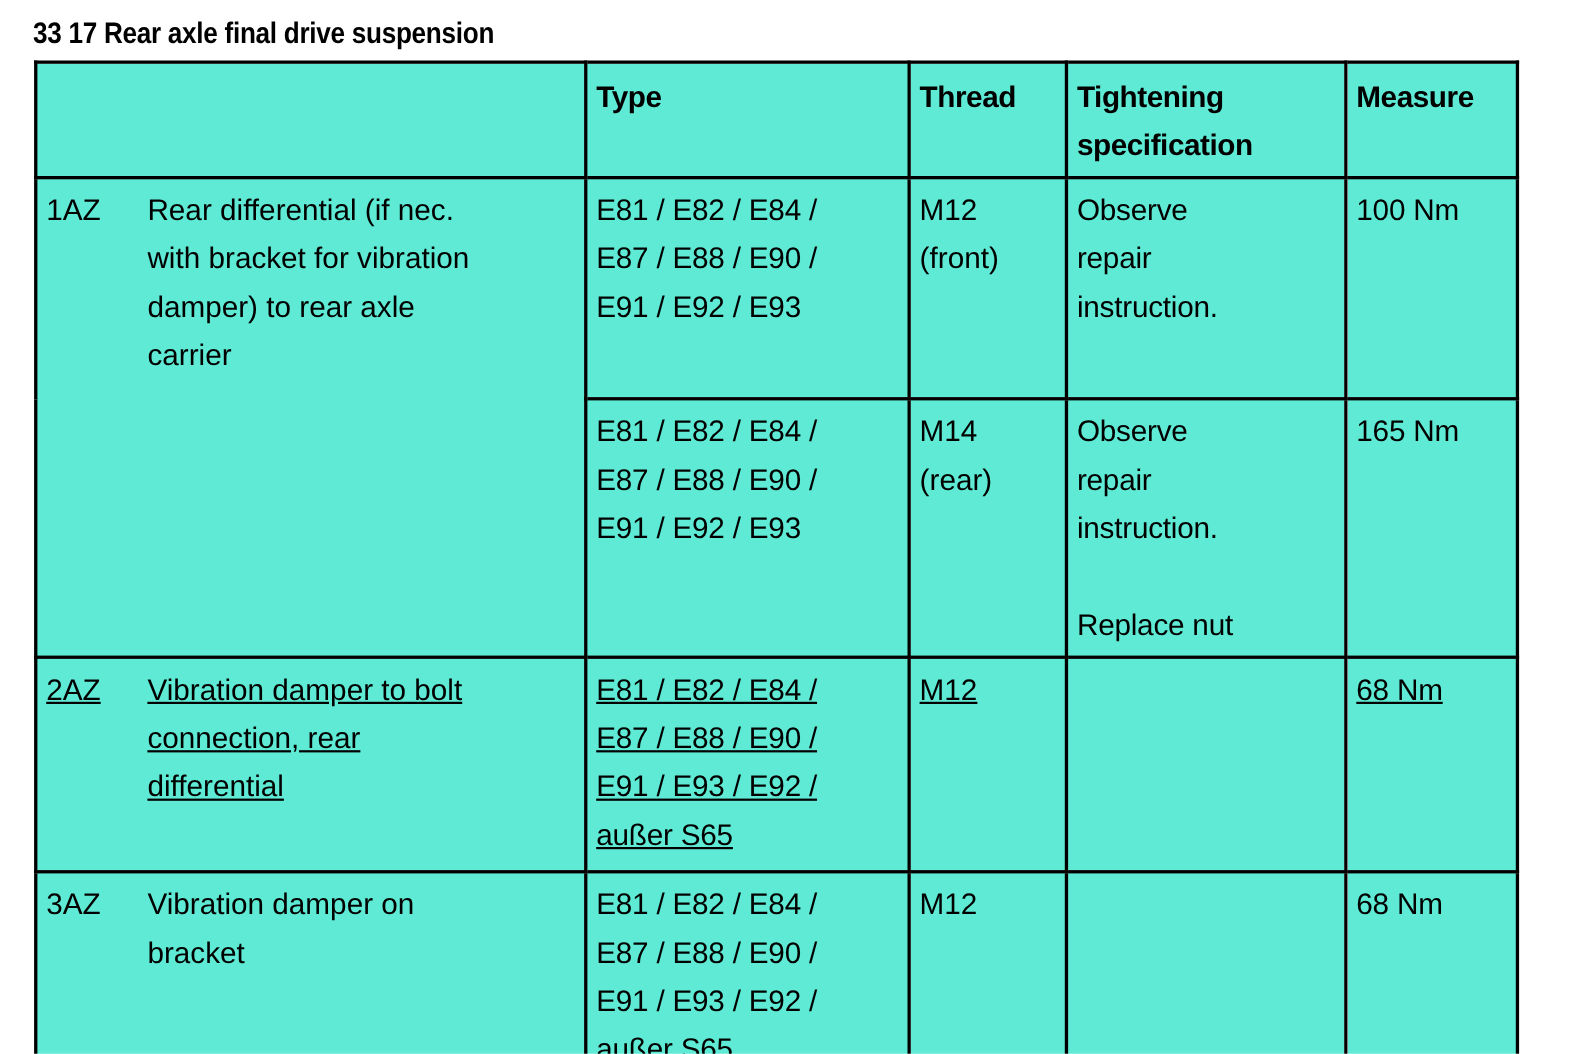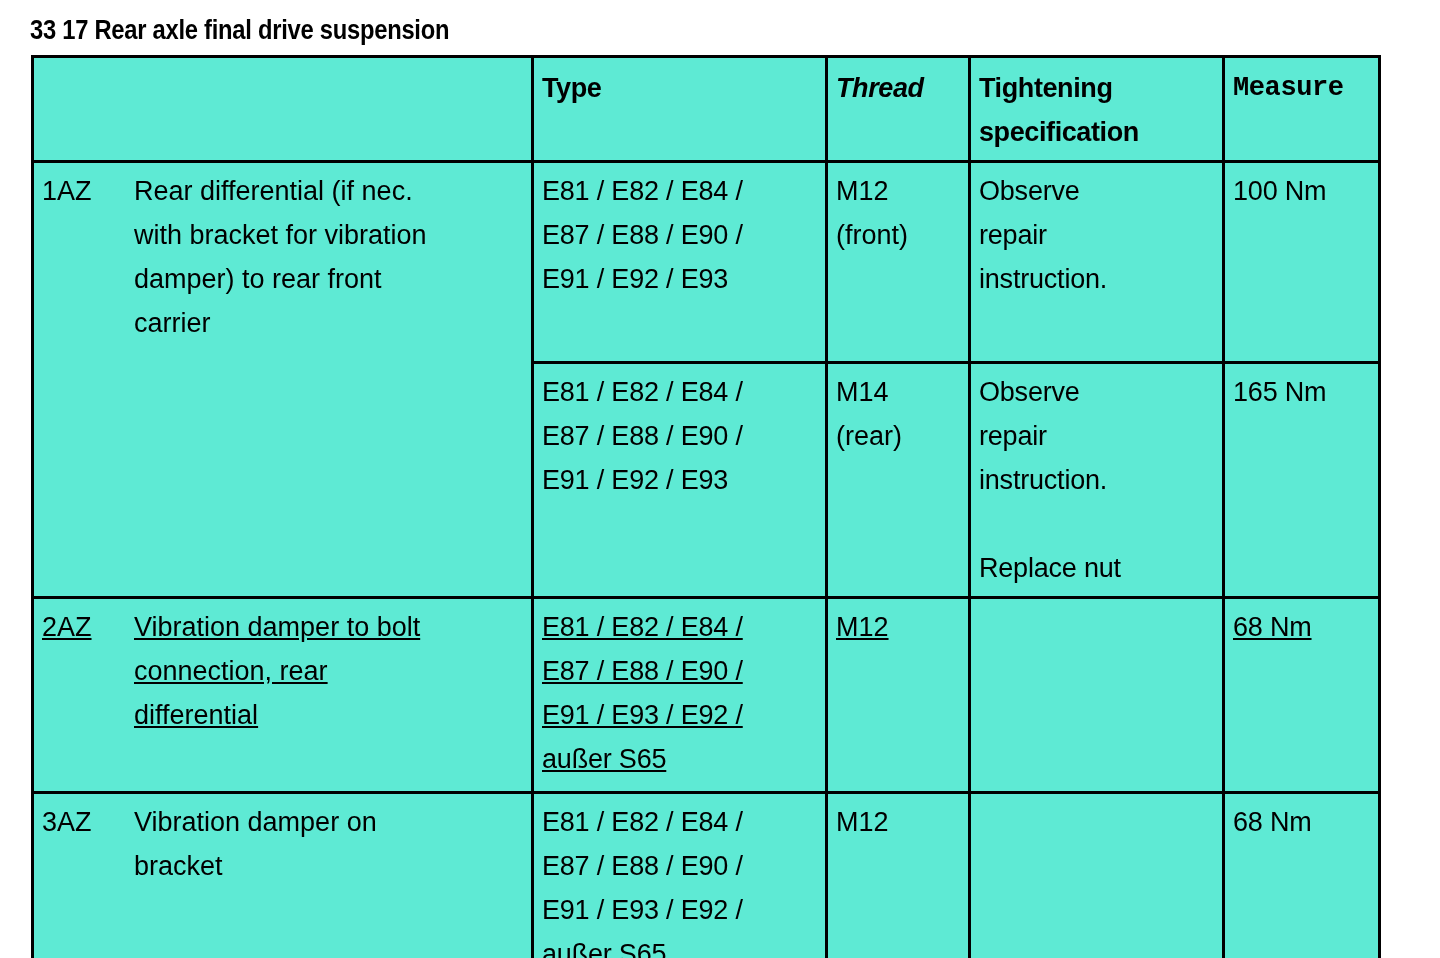--- a/index.html
+++ b/index.html
@@ -108,26 +108,24 @@
   .r-2az td   { height: 180px; text-decoration: underline; }
   .r-3az td   { height: 184px; }
 
   .tight-col  { letter-spacing: -0.2px; }
   .measure-col{ letter-spacing: -0.2px; }
   .type-col   { letter-spacing: -0.2px; margin-left: 35px; }
 
   .hdr-measure {
     letter-spacing: -1.2px;
     padding-left: 6px;
-    font-family: Liberation Mono, monospace;
   }
   .hdr-thread {
     letter-spacing: -0.6px;
     padding-left: 6px;
-    font-style: italic;
   }
   .hdr-tighten {
     letter-spacing: -0.4px;
     margin-top: 36px;
   }
   .hdr-type {
     letter-spacing: -0.2px;
     padding-left: 10px;
   }
   .empty-cell { }
@@ -165,21 +163,21 @@
 
     <tbody>
 
       <tr class="r-1az-a">
         <td class="desc-cell" rowspan="2">
           <div class="desc-inner">
             <span class="desc-id">1AZ</span>
             <span class="desc-text lines">
               <div>Rear differential (if nec.</div>
               <div>with bracket for vibration</div>
-              <div>damper) to rear front</div>
+              <div>damper) to rear axle</div>
               <div>carrier</div>
             </span>
           </div>
         </td>
         <td class="type-col">
           <div class="lines">
             <div>E81 / E82 / E84 /</div>
             <div>E87 / E88 / E90 /</div>
             <div>E91 / E92 / E93</div>
           </div>

